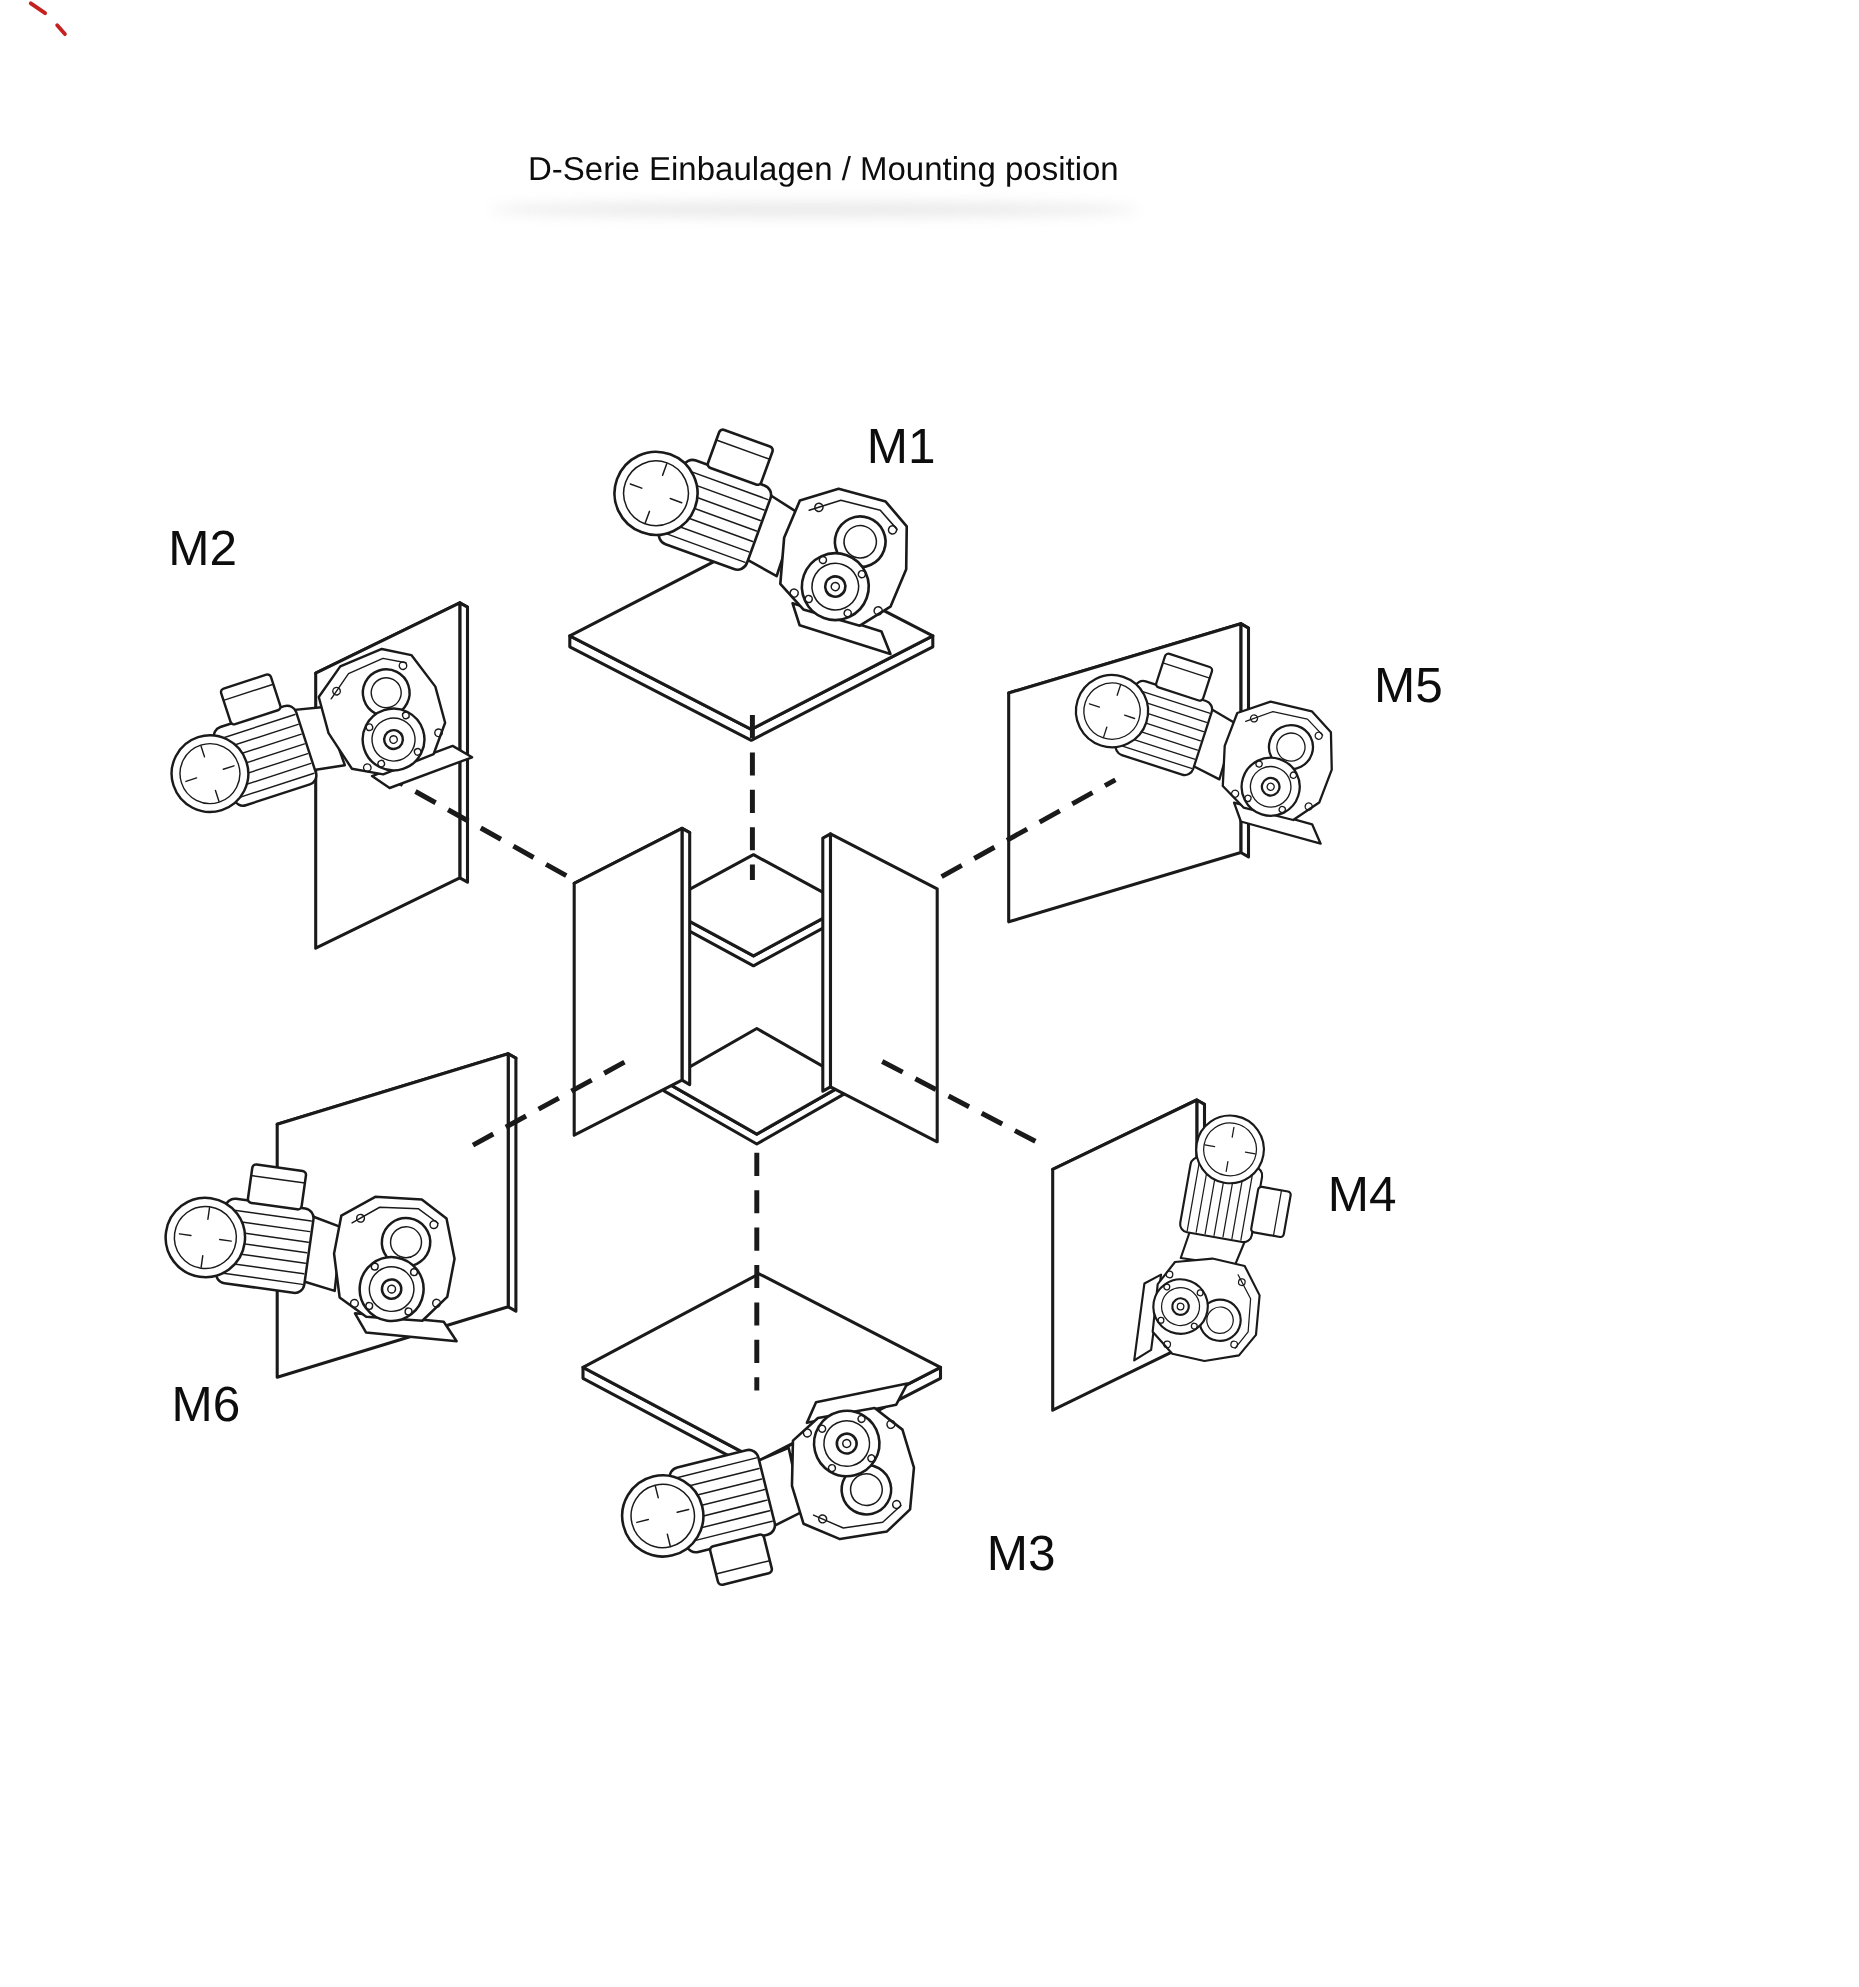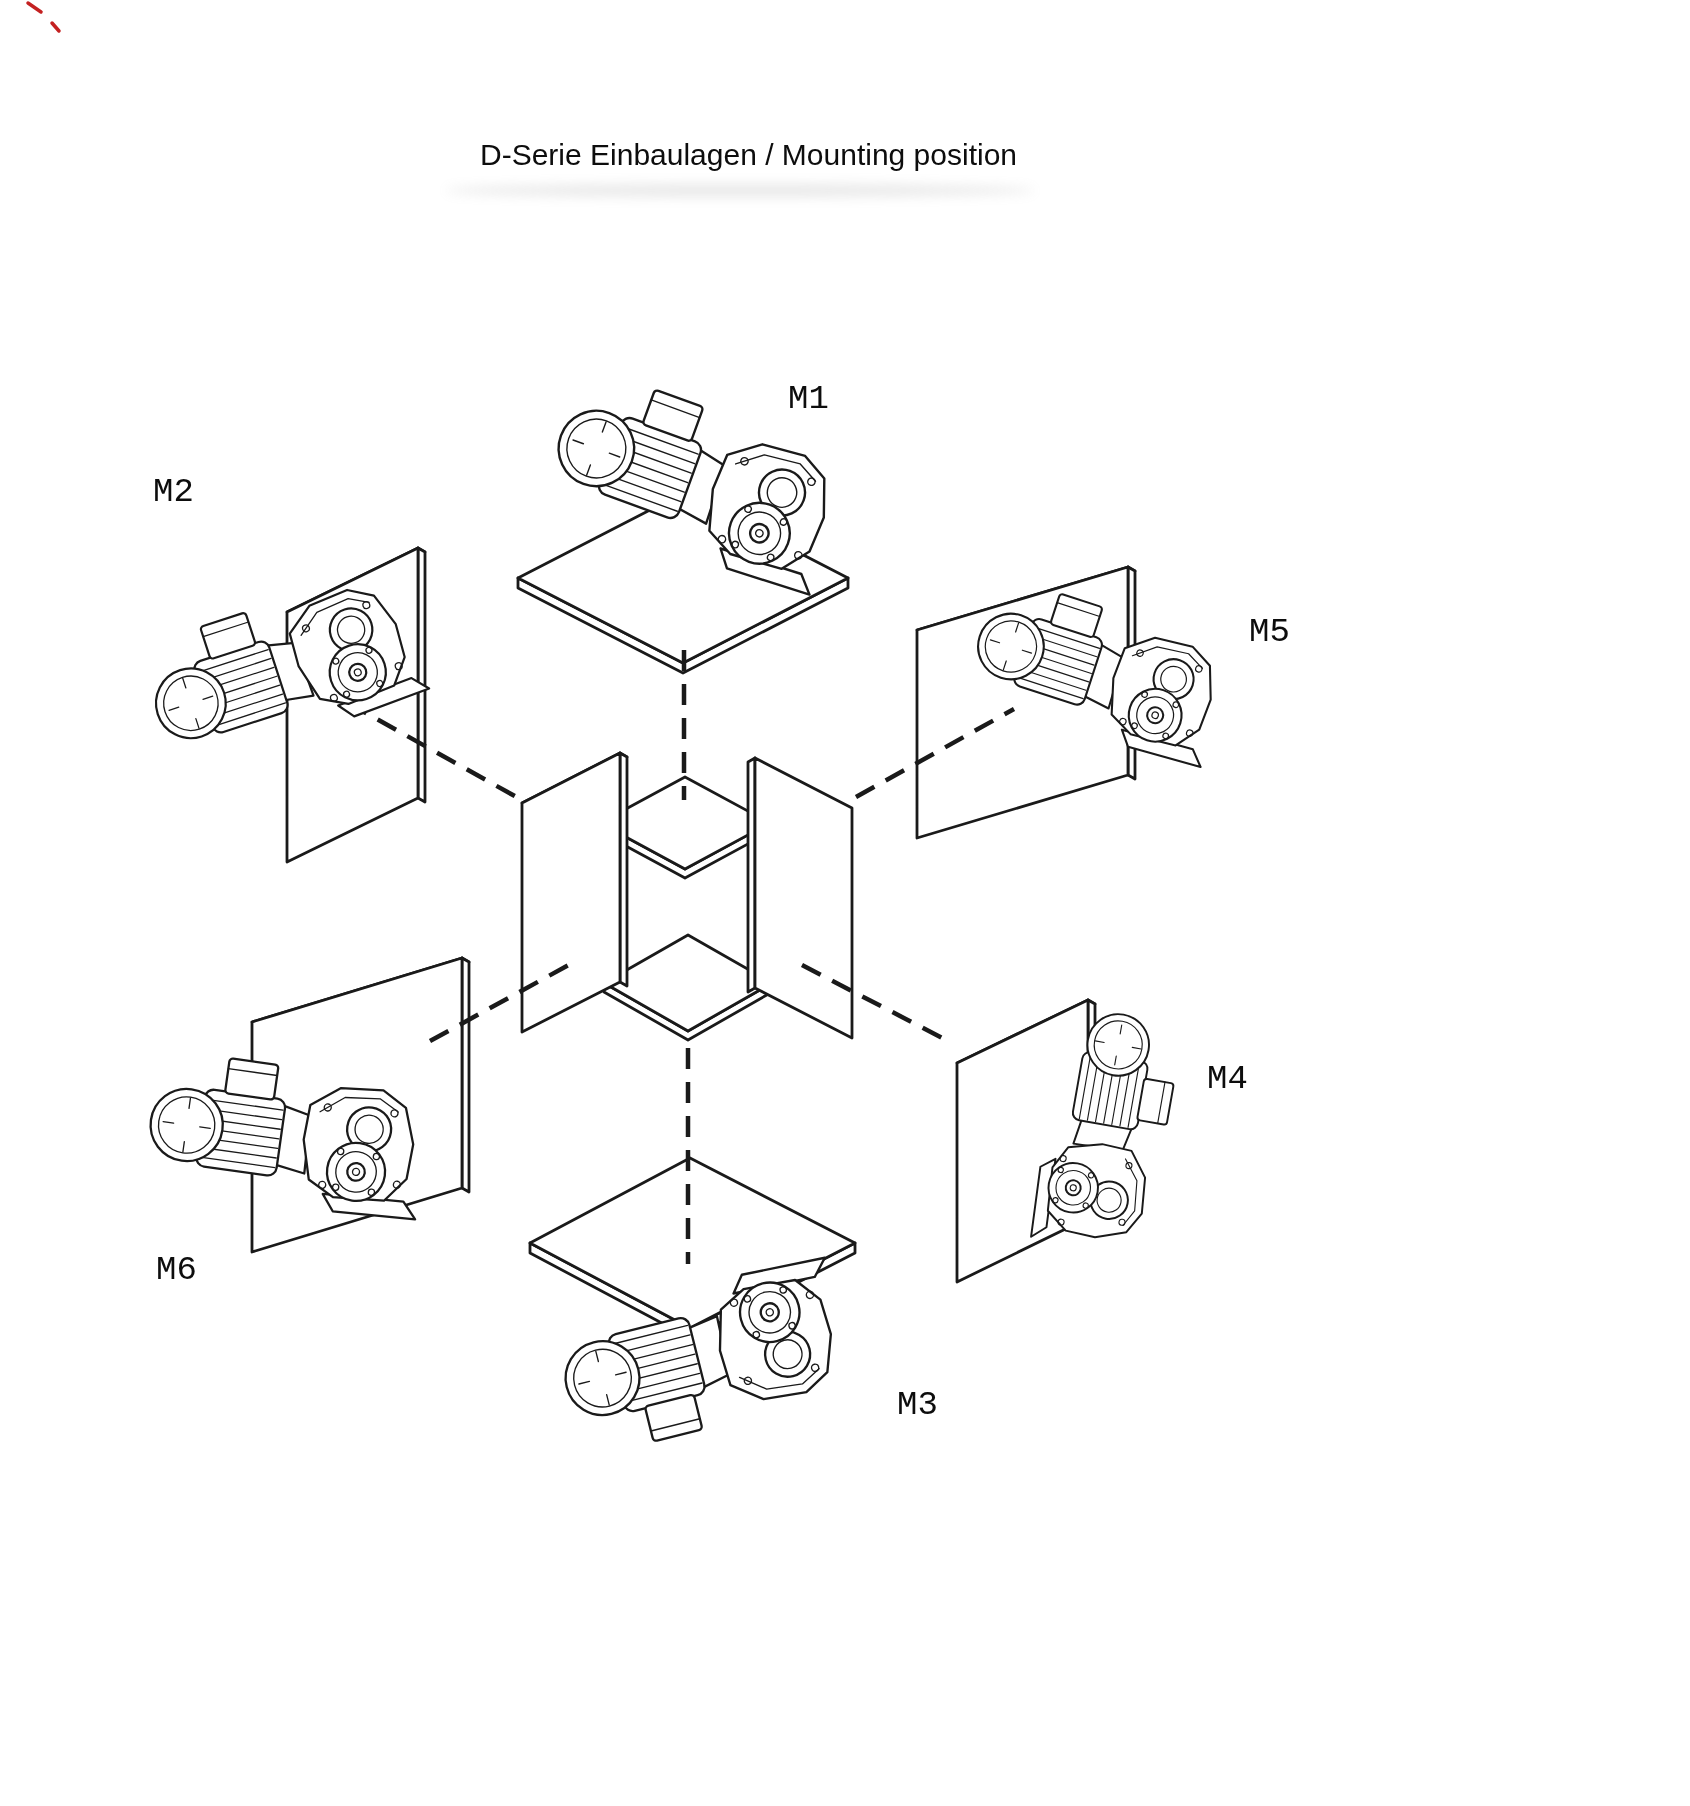--- a/index.html
+++ b/index.html
@@ -22,25 +22,25 @@
 
   .title {
     position:absolute; left:480px; top:138px; width:510px;
     font-size:30px; text-align:center; white-space:nowrap;
   }
   .smudge {
     position:absolute; left:445px; top:184px; width:590px; height:13px;
     background:#9a9a9a; opacity:.22; border-radius:50%; filter:blur(6px);
   }
   .pos-label {
-    position:absolute; font-size:34px; white-space:nowrap;font-family:Liberation Mono, monospace;
+    position:absolute; font-size:45px; white-space:nowrap;
   }
   .pl-m1 { left:788px; top:380px; }
   .pl-m2 { left:153px; top:473px;text-align:center; }
-  .pl-m5 { left:1249px; top:613px; }
+  .pl-m5 { left:1249px; top:597px; }
   .pl-m4 { left:1207px; top:1060px; }
   .pl-m6 { left:156px; top:1251px; }
   .pl-m3 { left:897px; top:1386px; }
 </style>
 </head>
 <body>
 
 <div id="stage">
 
   <svg id="diagram-svg" width="1690" height="1806" viewBox="0 0 1690 1806">

